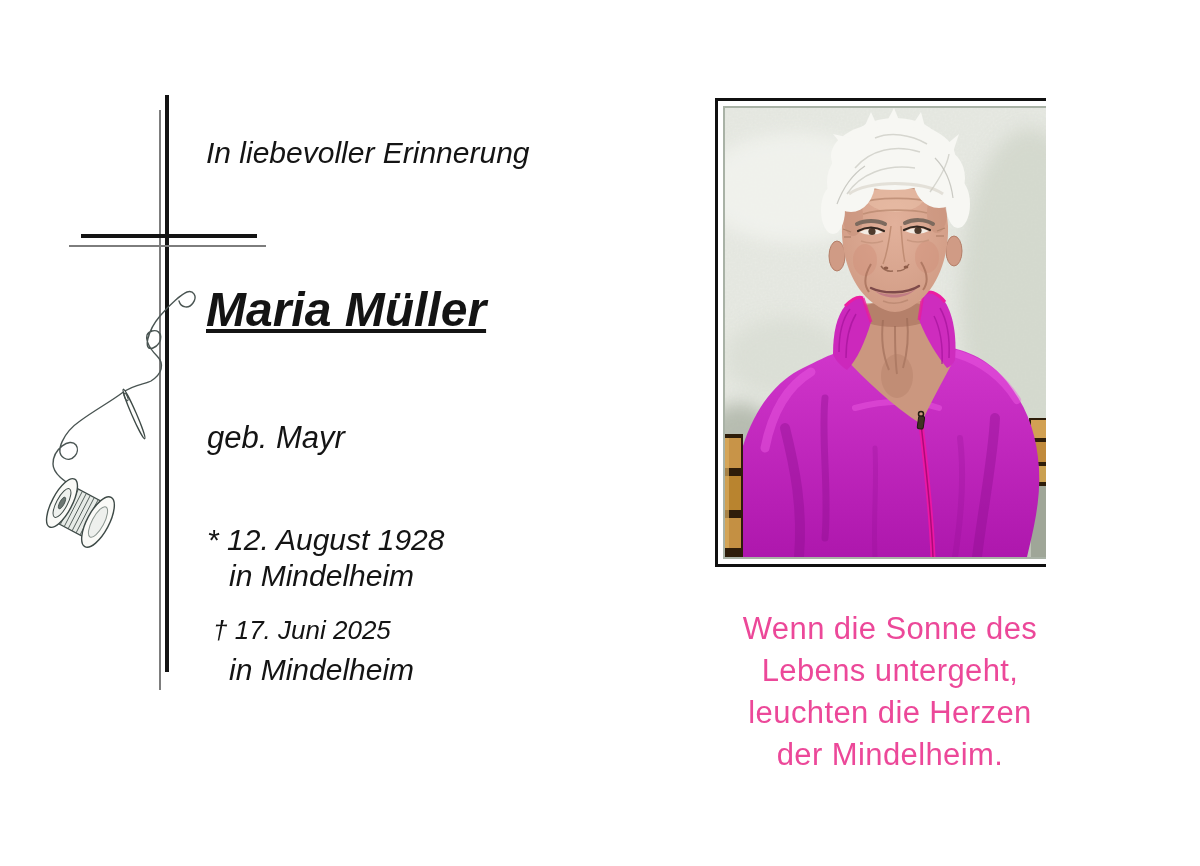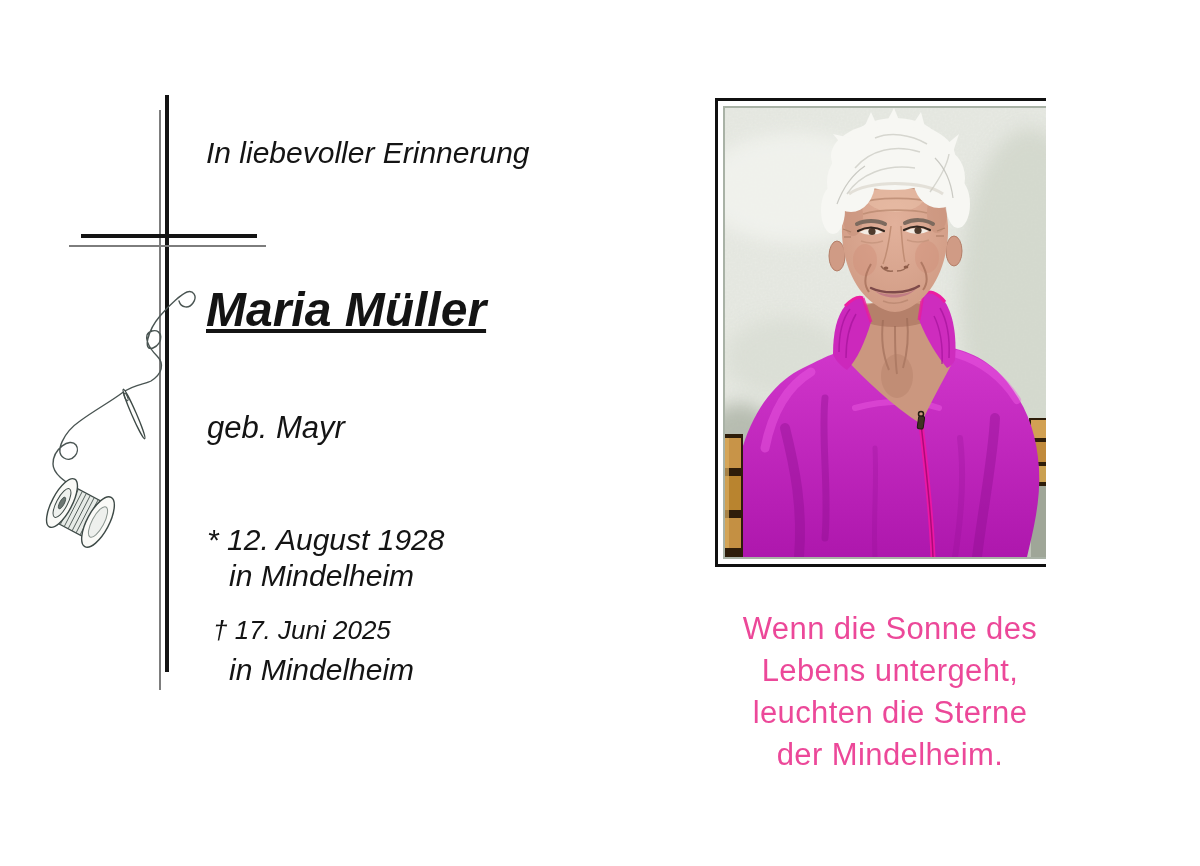--- a/index.html
+++ b/index.html
@@ -9,21 +9,21 @@
   .it{font-style:italic;}
   .line{position:absolute;}
   
   #cross-thin-v{left:159px;top:110px;width:2px;height:580px;background:#7d7d7d;}
   #cross-thick-v{left:165px;top:95px;width:4px;height:577px;background:#131313;}
   #cross-thick-h{left:81px;top:234px;width:176px;height:4px;background:#131313;}
   #cross-thin-h{left:69px;top:245px;width:197px;height:2px;background:#7d7d7d;}
   
   #t-header{left:206px;top:136px;font-size:30px;line-height:1.1;}
   #t-name{left:206px;top:285px;font-size:48px;font-weight:bold;line-height:1.05;text-decoration:underline;}
-  #t-maiden{left:207px;top:410px;font-size:31px;}
+  #t-maiden{left:207px;top:420px;font-size:31px;}
   #t-birth{left:207px;top:523px;font-size:30px;}
   #t-birthplace{left:229px;top:559px;font-size:30px;}
   #t-death{left:213px;top:615px;font-size:26px;}
   #t-deathplace{left:229px;top:653px;font-size:30px;}
   #t-closing{left:117px;top:740px;font-size:29px;}
   #verse{left:690px;top:608px;width:400px;text-align:center;font-size:31px;line-height:42px;letter-spacing:0.4px;color:#ec4899;}
   
   #photo-frame{left:715px;top:98px;width:357px;height:469px;box-sizing:border-box;
                border:3px solid #101010;background:#ffffff;padding:5px;}
   #photo-inner{width:100%;height:100%;box-sizing:border-box;border:2px solid #a9b2a6;}
@@ -288,17 +288,17 @@
           </g>
           <path d="M 124 86 C 142 72, 198 72, 218 86" fill="none" stroke="#cfc9bd" stroke-width="3" opacity="0.5"></path>
         </g>
       </svg>
     </div>
   </div>
 
   <div class="abs" id="verse">
     <div>Wenn die Sonne des</div>
     <div>Lebens untergeht,</div>
-    <div>leuchten die Sterne</div>
+    <div>leuchten die Herzen</div>
     <div>der Mindelheim.</div>
   </div>
 
 </div>
 
 </body></html>

